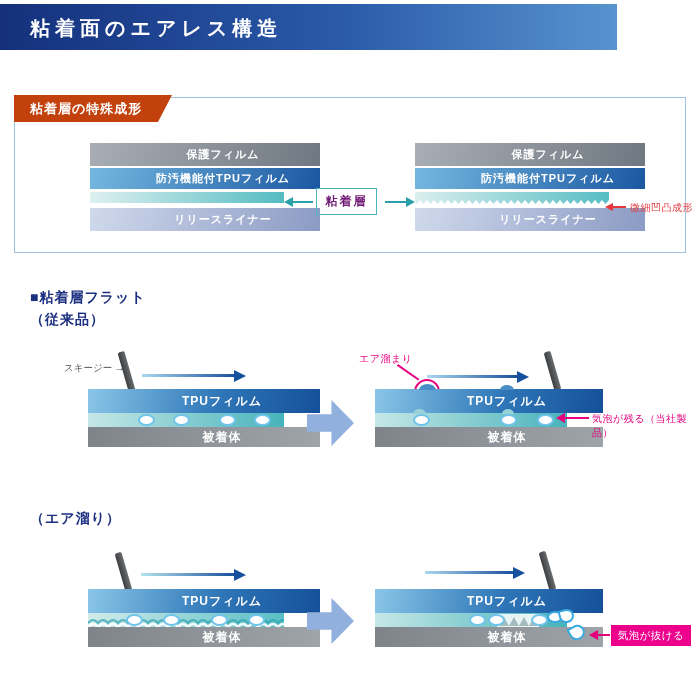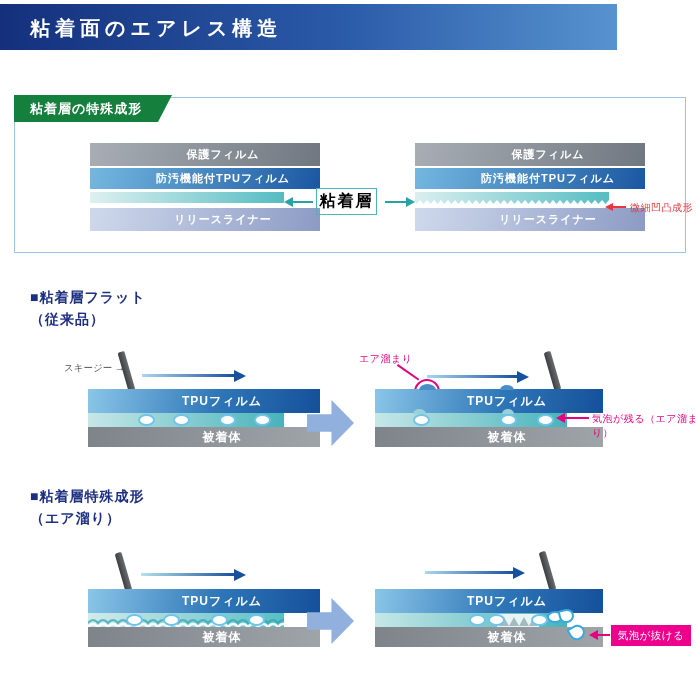--- a/index.html
+++ b/index.html
@@ -34,41 +34,41 @@
 <body>
 
 <div id="canvas">
 
   <div class="abs" style="left:0;top:4px;width:617px;height:46px;background:linear-gradient(90deg,#14307c 0%,#2a5aa8 55%,#5793cf 100%);">
     <div style="position:absolute;left:30px;top:11px;font-family:'Liberation Serif','DejaVu Serif',serif;
                 font-size:20px;font-weight:bold;color:#ffffff;letter-spacing:5px;">粘着面のエアレス構造</div>
   </div>
 
   <div class="abs" style="left:14px;top:97px;width:672px;height:156px;border:1px solid #9fc3e3;background:#fff;box-sizing:border-box;"></div>
-  <div class="abs" style="left:14px;top:95px;width:158px;height:27px;background:#15803d;
+  <div class="abs" style="left:14px;top:95px;width:158px;height:27px;background:#c2410c;
               clip-path:polygon(0 0,100% 0,calc(100% - 14px) 100%,0 100%);">
     <span style="display:block;padding-left:16px;line-height:27px;color:#fff;font-size:13px;font-weight:bold;letter-spacing:1px;">粘着層の特殊成形</span>
   </div>
 
   <div class="layer" style="left:90px;top:143px;width:194px;height:23px;font-size:11px;background:linear-gradient(105deg,#a9aeb5,#6f7780);">
     <span>保護フィルム</span>
   </div>
   <div class="layer" style="left:90px;top:168px;width:194px;height:21px;font-size:11px;background:linear-gradient(105deg,#74b8e0,#1b57a1);">
     <span>防汚機能付TPUフィルム</span>
   </div>
   <div class="abs" style="left:90px;top:192px;width:194px;height:11px;background:linear-gradient(90deg,#def0f0,#54bcc2);"></div>
   <div class="layer" style="left:90px;top:208px;width:194px;height:23px;font-size:11px;background:linear-gradient(105deg,#cfd9ec,#8c9bc4);">
     <span>リリースライナー</span>
   </div>
 
   <div class="teal-head-l" style="left:284px;top:197px;"></div>
   <div class="teal-bar" style="left:292px;top:201px;width:21px;"></div>
   <div class="abs" style="left:316px;top:188px;width:61px;height:27px;border:1px solid #4ab4b8;box-sizing:border-box;
               display:flex;align-items:center;justify-content:center;">
-    <span style="color:#000000;font-size:16px;font-weight:bold;letter-spacing:2px;">粘着層</span>
+    <span style="color:#701a75;font-size:12px;font-weight:bold;letter-spacing:2px;">粘着層</span>
   </div>
   <div class="teal-bar" style="left:385px;top:201px;width:21px;"></div>
   <div class="teal-head-r" style="left:406px;top:197px;"></div>
 
   <div class="layer" style="left:415px;top:143px;width:194px;height:23px;font-size:11px;background:linear-gradient(105deg,#a9aeb5,#6f7780);">
     <span>保護フィルム</span>
   </div>
   <div class="layer" style="left:415px;top:168px;width:194px;height:21px;font-size:11px;background:linear-gradient(105deg,#74b8e0,#1b57a1);">
     <span>防汚機能付TPUフィルム</span>
   </div>
@@ -128,23 +128,22 @@
   <div class="dome" style="left:502px;top:409px;width:12px;height:5px;background:#98d2d6;"></div>
   <div class="bubble" style="left:413px;top:414px;width:17px;height:12px;"></div>
   <div class="bubble" style="left:500px;top:414px;width:17px;height:12px;"></div>
   <div class="bubble" style="left:537px;top:414px;width:17px;height:12px;"></div>
   <div class="layer" style="left:375px;top:427px;width:192px;height:20px;font-size:12px;background:linear-gradient(90deg,#7e848a,#9fa4a9);">
     <span>被着体</span>
   </div>
 
   <div class="pink-head-l" style="left:556px;top:413px;"></div>
   <div class="abs" style="left:564px;top:417px;width:25px;height:2px;background:#e6007e;"></div>
-  <div class="pink-note" style="left:592px;top:412px;">気泡が残る（エア溜まり）</div>
-
-  <div class="heading" style="left:30px;top:488px;">■粘着層特殊成形</div>
+  <div class="pink-note" style="left:592px;top:412px;">気泡が残る（当社製品）</div>
+
   <div class="heading" style="left:30px;top:510px;">（エア溜り）</div>
 
   <div class="squeegee" style="left:120px;top:552px;height:40px;transform:rotate(-16deg);"></div>
   <div class="arrow-bar" style="left:141px;top:573px;width:93px;background:linear-gradient(90deg,#b4e2ec,#1a519e);"></div>
   <div class="arrow-head" style="left:234px;top:569px;"></div>
 
   <div class="layer" style="left:88px;top:589px;width:196px;height:24px;font-size:12px;background:linear-gradient(100deg,#8ac6e8 0%,#2f77b8 55%,#15509a 100%);">
     <span>TPUフィルム</span>
   </div>
   <svg class="abs" style="left:88px;top:613px;" width="196" height="14" viewBox="0 0 196 14">

